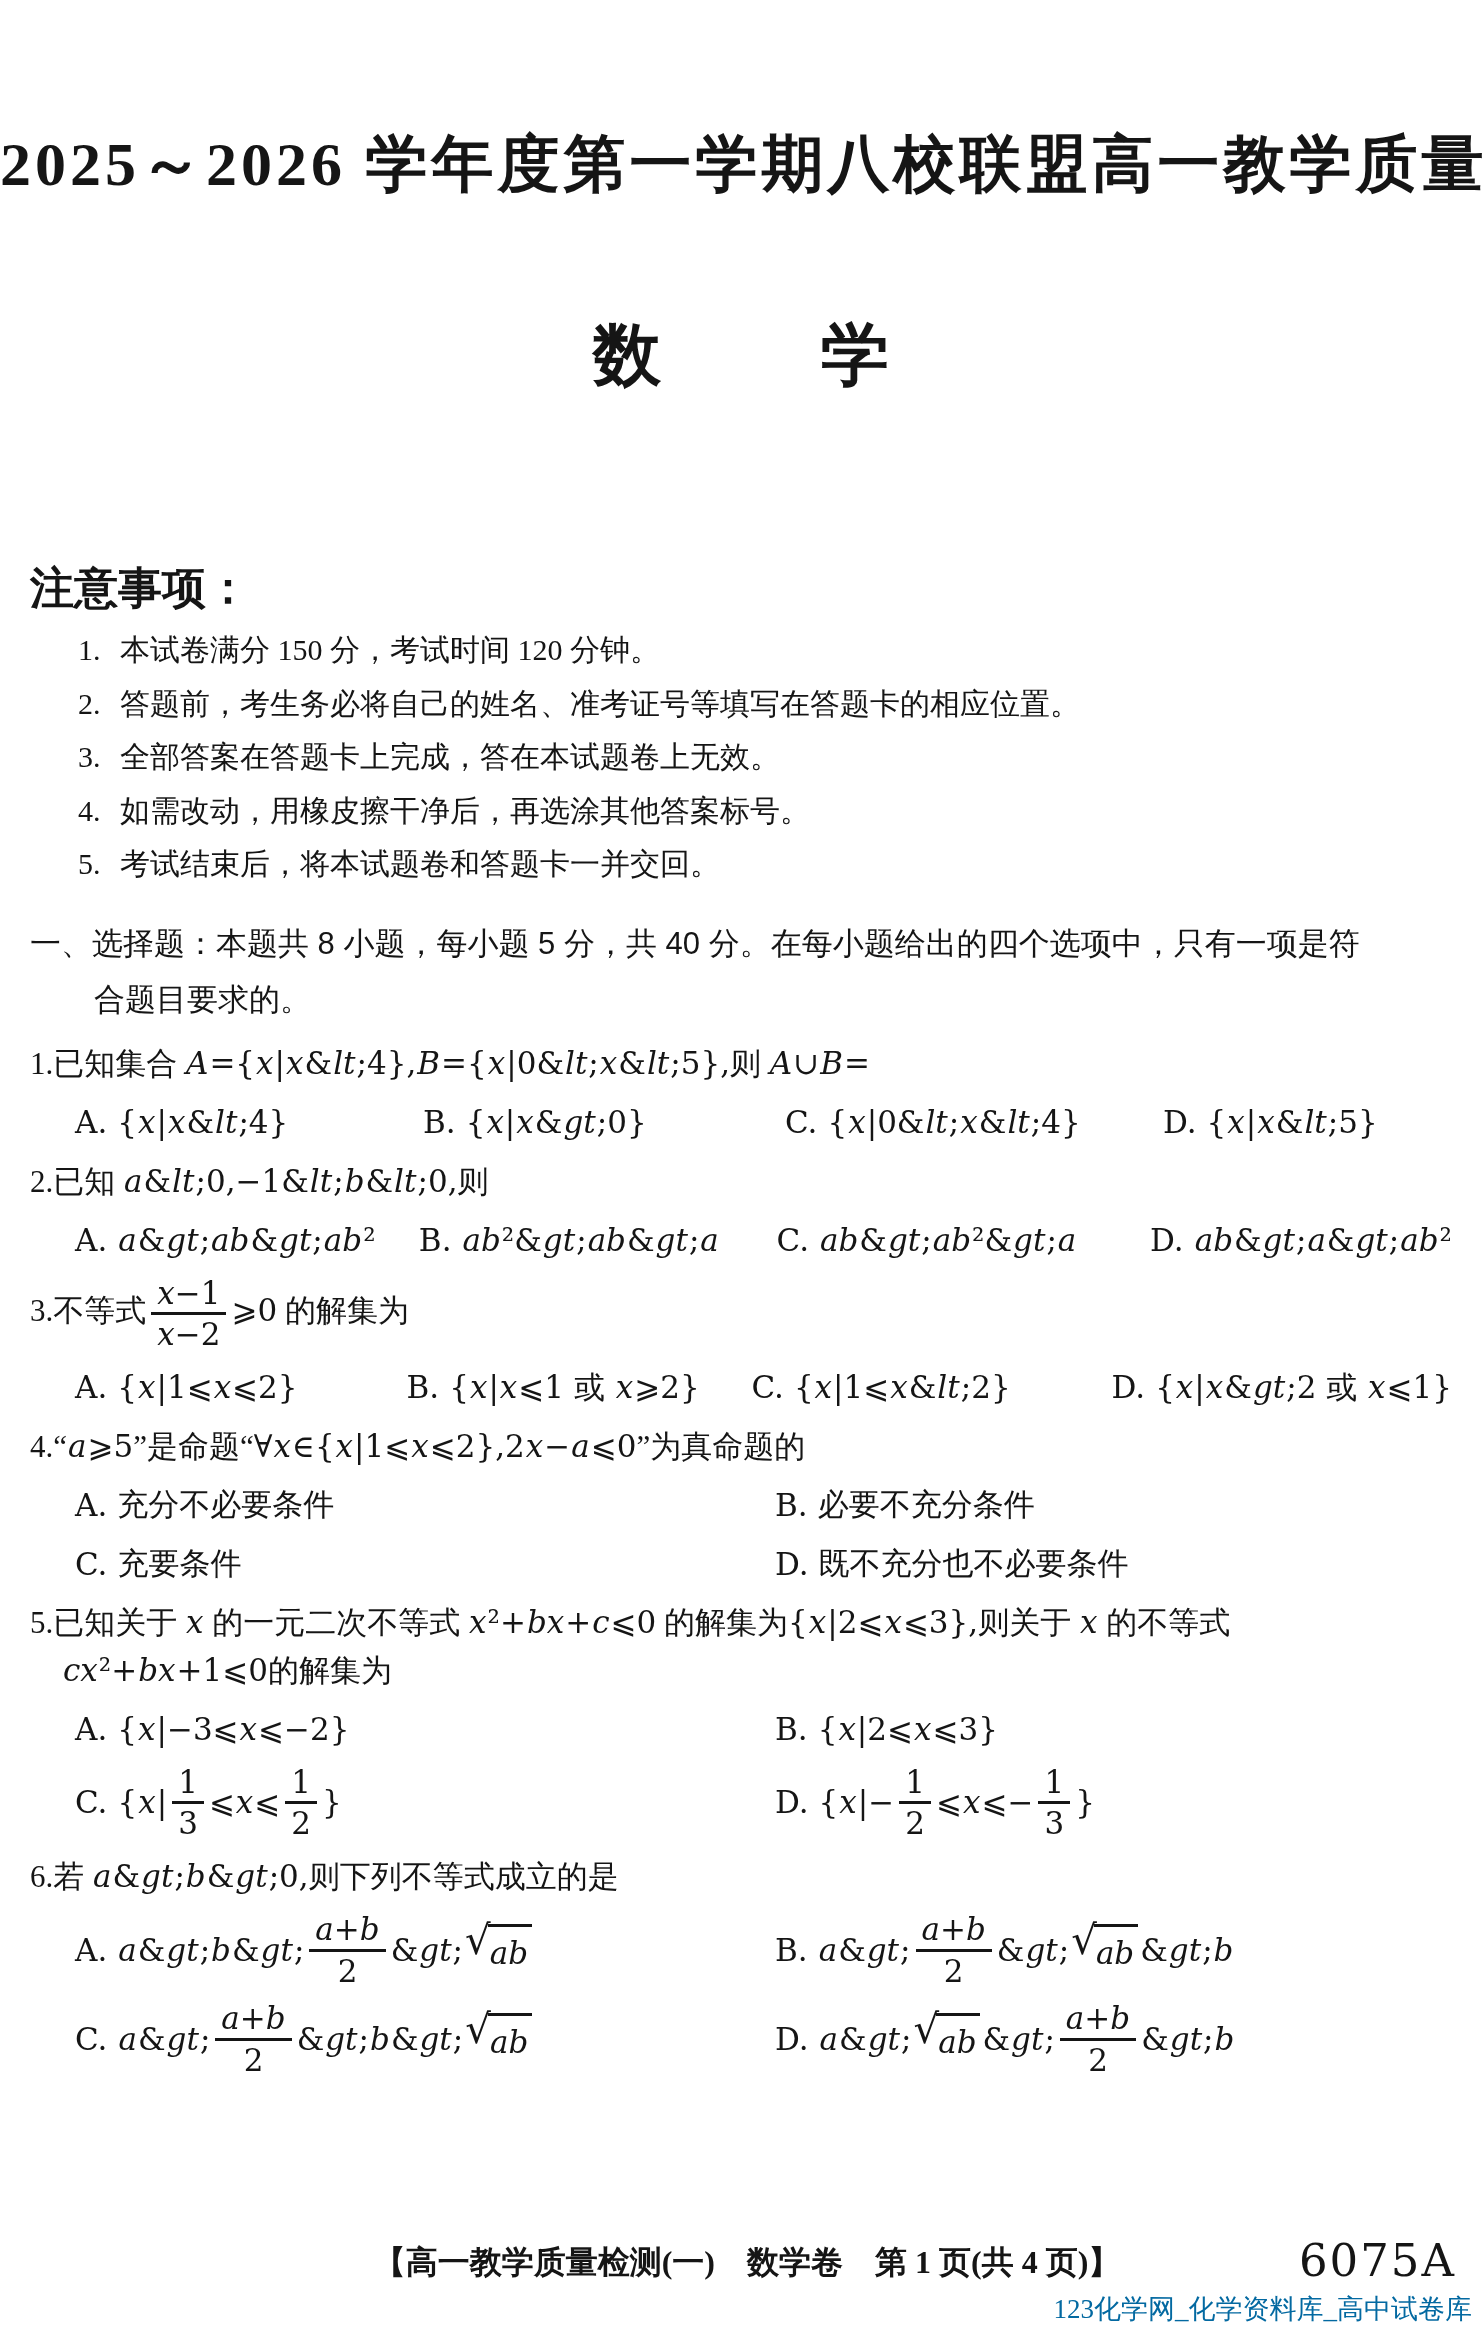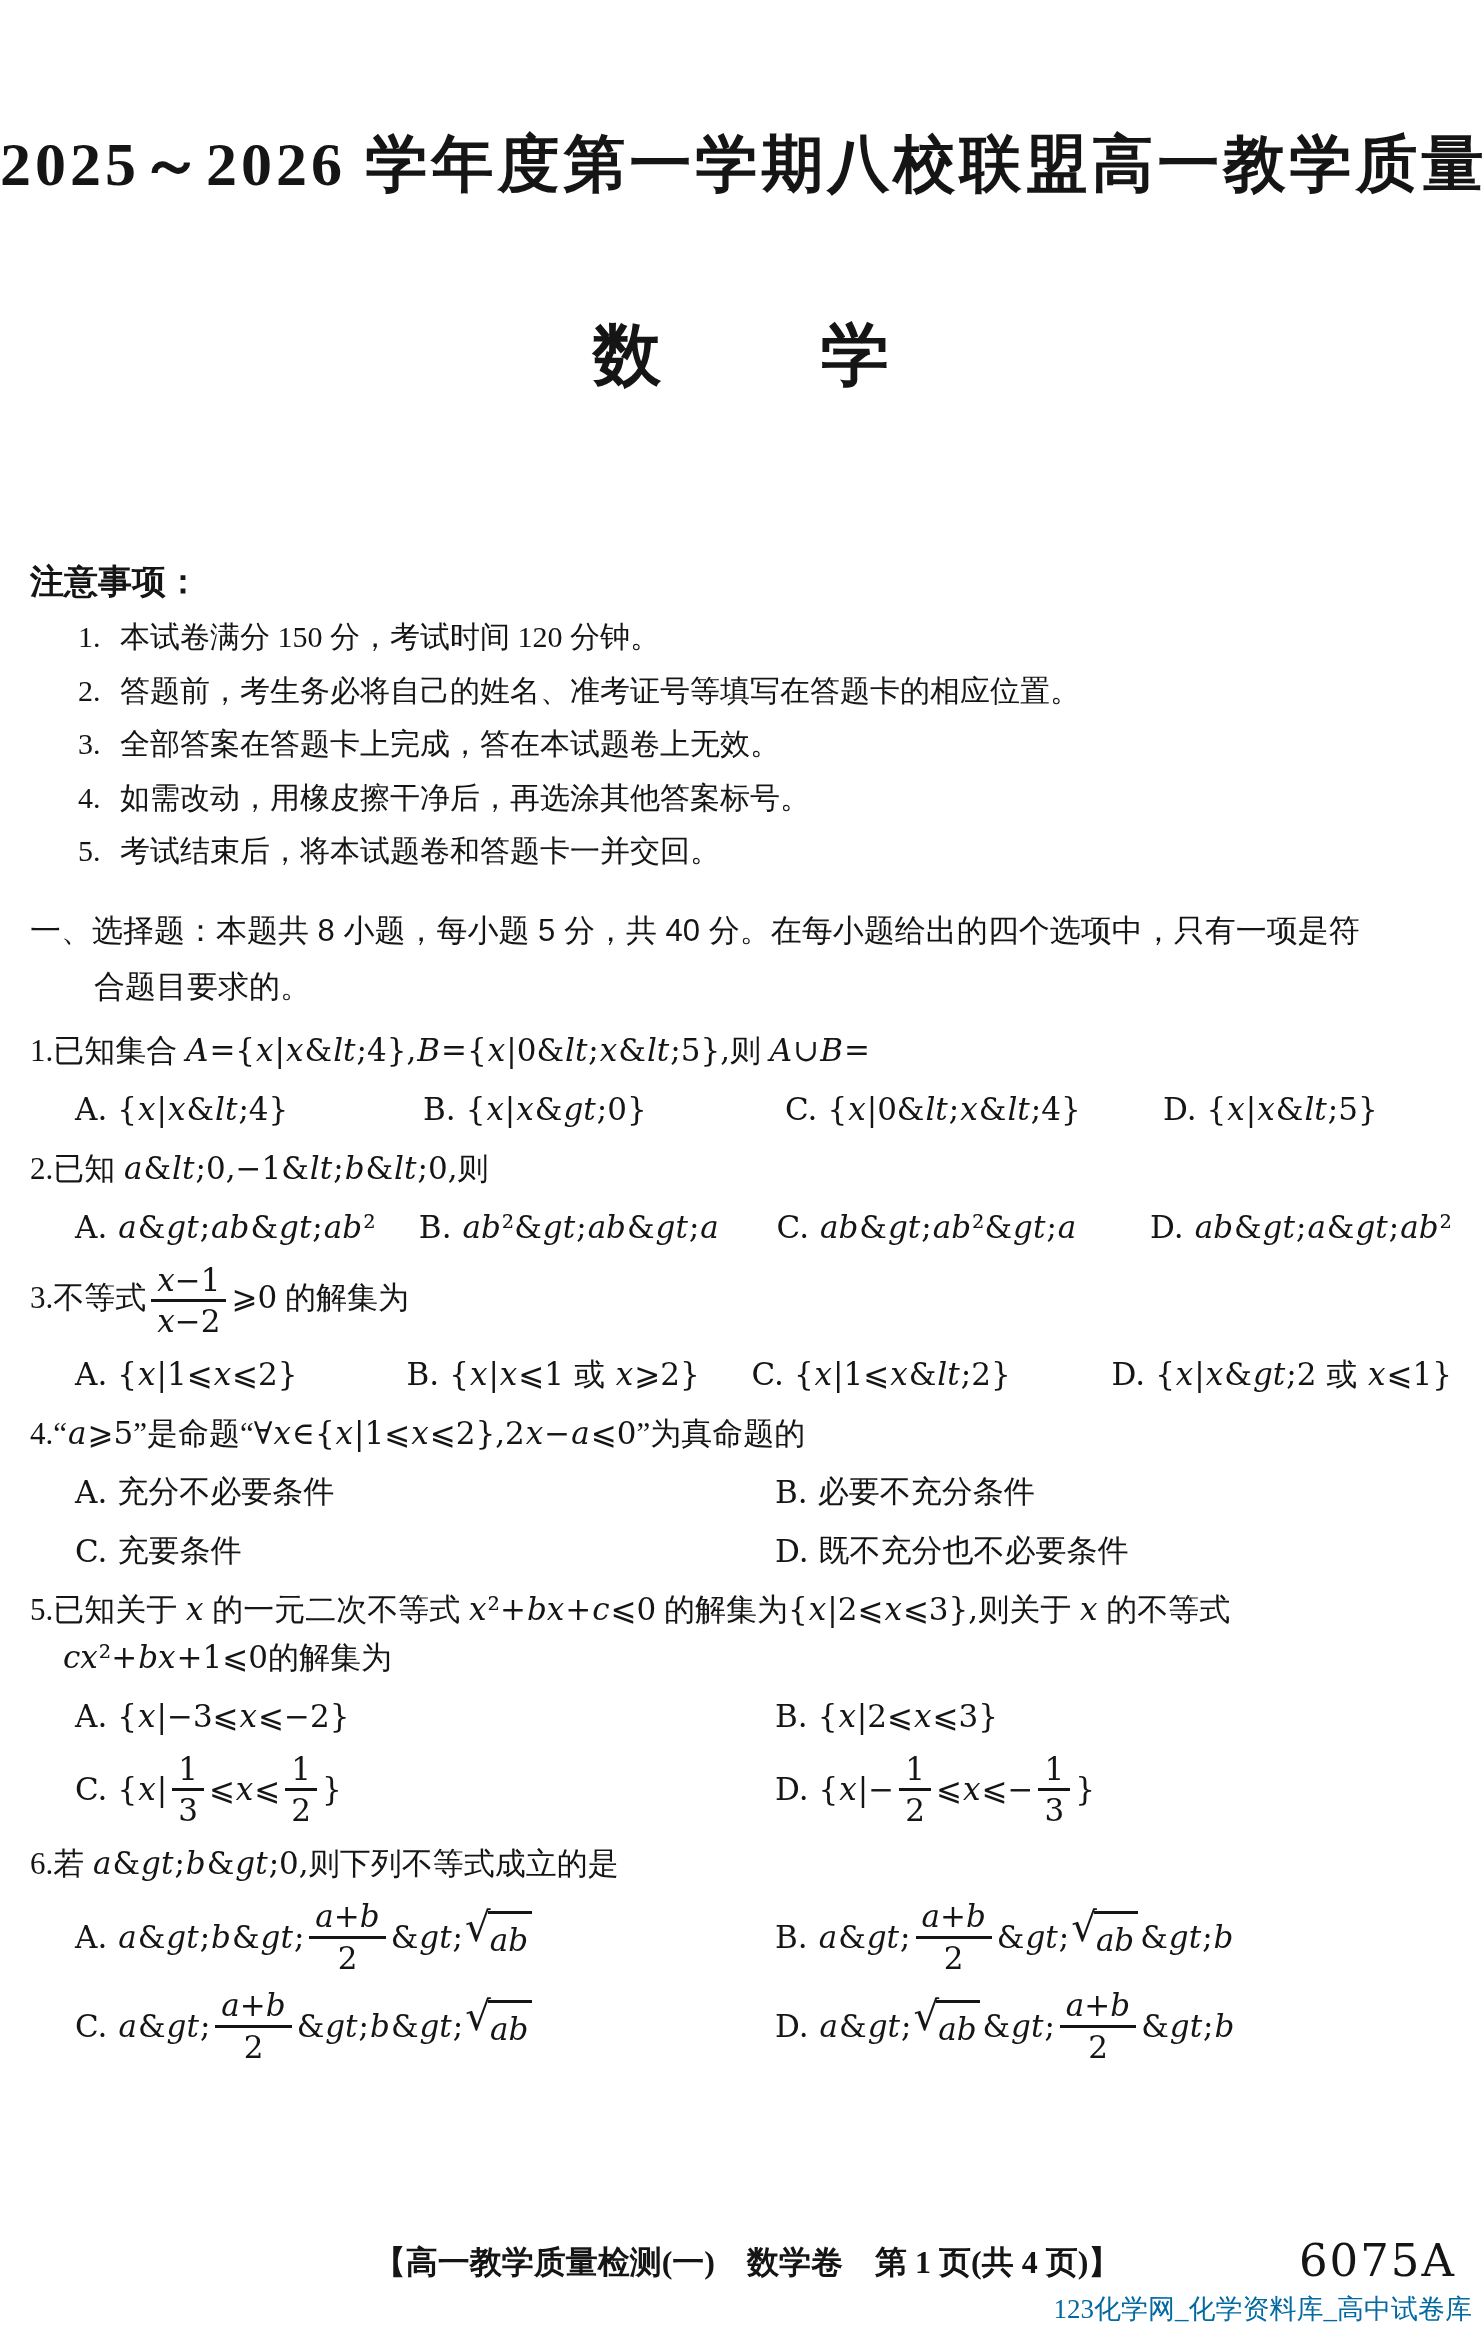--- a/index.html
+++ b/index.html
@@ -23,21 +23,21 @@
   .subject{
     margin-top:104px;
     display:flex;
     justify-content:center;
     gap:160px;
     font-size:68px;
     font-weight:700;
   }
   .notice{margin-top:158px;padding:0 30px;}
   .notice-head{
-    font-size:34px;font-weight:700;
+    font-size:44px;font-weight:700;
     font-family:Liberation Serif, serif;
   }
   .notice-item{display:flex;margin-top:11px;padding-left:48px;font-size:30px;line-height:1.42;}
   .n-num{width:42px;flex:none;}
   .n-body{flex:1;}
   .section-head{
     margin-top:30px;padding:0 30px;
     font-size:31px;font-weight:400;line-height:1.8;
     font-family:"Liberation Sans","DejaVu Sans",sans-serif;
     white-space:nowrap;

